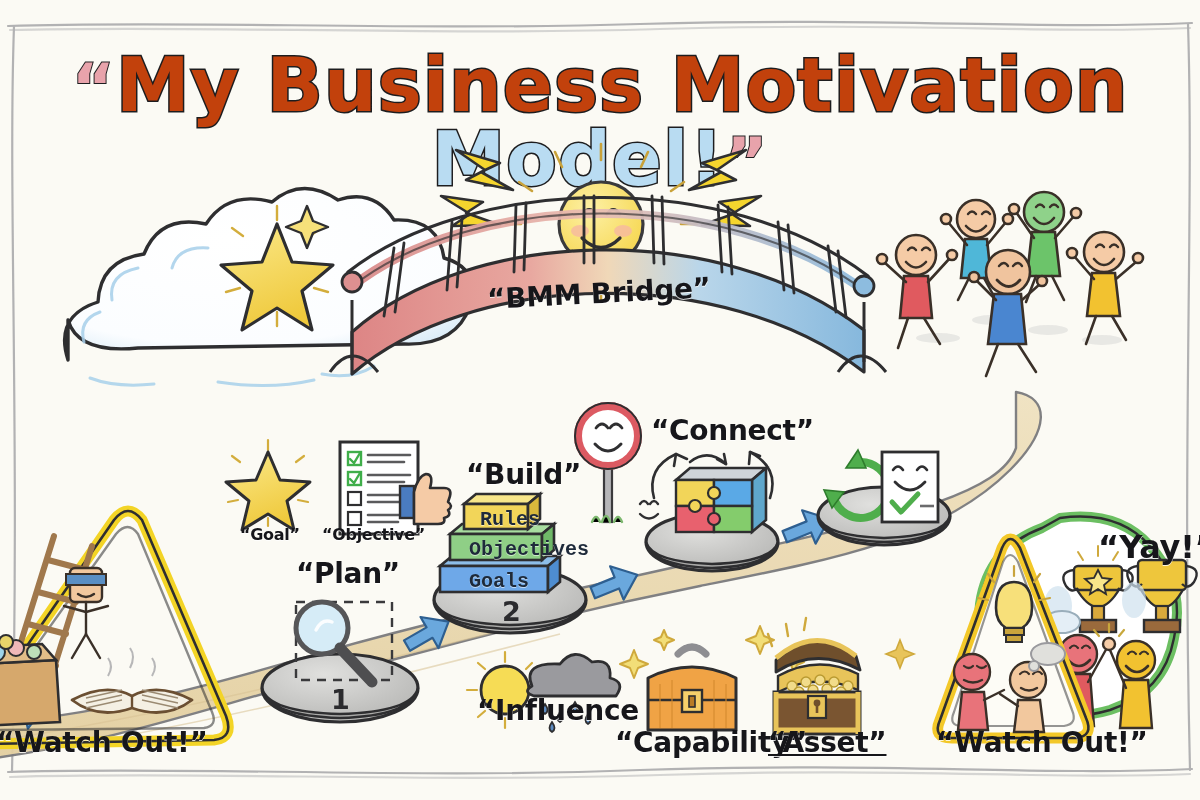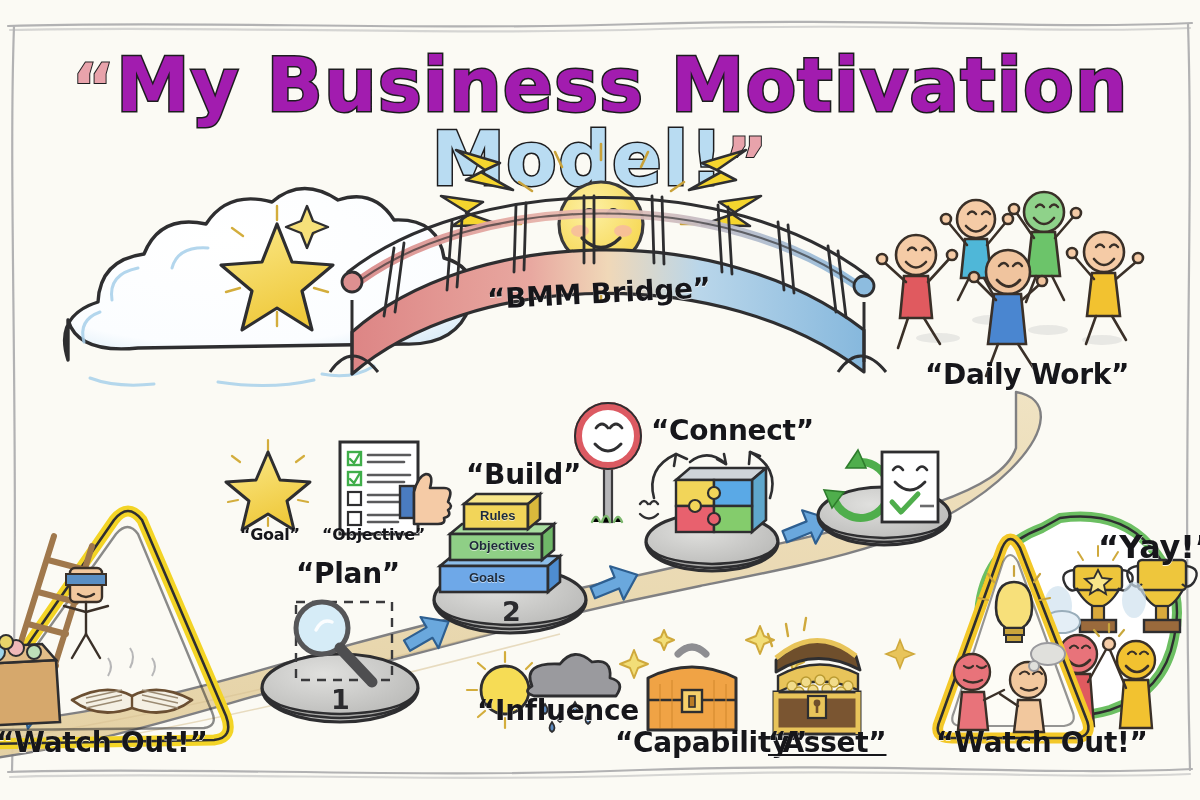--- a/index.html
+++ b/index.html
@@ -32,21 +32,21 @@
     left: 0; top: 48px; width: 1200px;
     text-align: center;
     font-family: "DejaVu Sans", sans-serif;
     font-weight: 700;
     font-size: 74px;
     letter-spacing: 1px;
     line-height: 1;
   }
   .title-wrap span { display: inline-block; }
   .t-pink {
-    color: #a21caf;
+    color: #c2410c;
     -webkit-text-stroke: 3px #1d1d1f;
     paint-order: stroke fill;
   }
   .t-blue {
     color: #b9dcf2;
     -webkit-text-stroke: 3px #1d1d1f;
     paint-order: stroke fill;
   }
   .t-quote {
     color: #e8a3ab;
@@ -55,23 +55,23 @@
     font-size: 66px;
   }
   .blk-txt { font-size: 28px; }
   .blk-sm  { font-size: 16px; }
   .blk-num {
     font-size: 27px; font-weight: 700; color: #2b2b2e;
     text-shadow: none;
   }
   .brick-label {
     position: absolute;
-    font-family: Liberation Sans, sans-serif;
+    font-family: Liberation Mono, monospace;
     font-weight: 700;
-    font-size: 13px;
+    font-size: 20px;
     color: #1e2a3a;
     white-space: nowrap;
     text-shadow: 0 1px 0 rgba(255,255,255,0.55);
   }
 </style>
 </head>
 <body>
 
 <div id="stage">
 
@@ -688,21 +688,20 @@
         </g>
         <g fill="#e0e0dc" stroke="#9a9a9e" stroke-width="2">
           <ellipse cx="1048" cy="654" rx="17" ry="11"></ellipse>
           <circle cx="1034" cy="666" r="5"></circle>
         </g>
       </g>
     </g>
   </svg>
 
   <div class="lbl blk-txt" style="left:487px; top:277px; transform:rotate(-3deg);">“BMM Bridge”</div>
-  <div class="lbl blk-txt" style="left:925px; top:358px;">“Daily Work”</div>
 
   <div class="lbl blk-sm" style="left:240px; top:525px;">“Goal”</div>
   <div class="lbl blk-sm" style="left:322px; top:525px;">“Objective”</div>
 
   <div class="lbl blk-txt" style="left:296px; top:557px;text-align:center;">“Plan”</div>
   <div class="lbl blk-num" style="left:331px; top:684px;">1</div>
 
   <div class="lbl blk-txt" style="left:466px; top:458px;">“Build”</div>
   <div class="lbl blk-num" style="left:502px; top:596px;">2</div>
 

